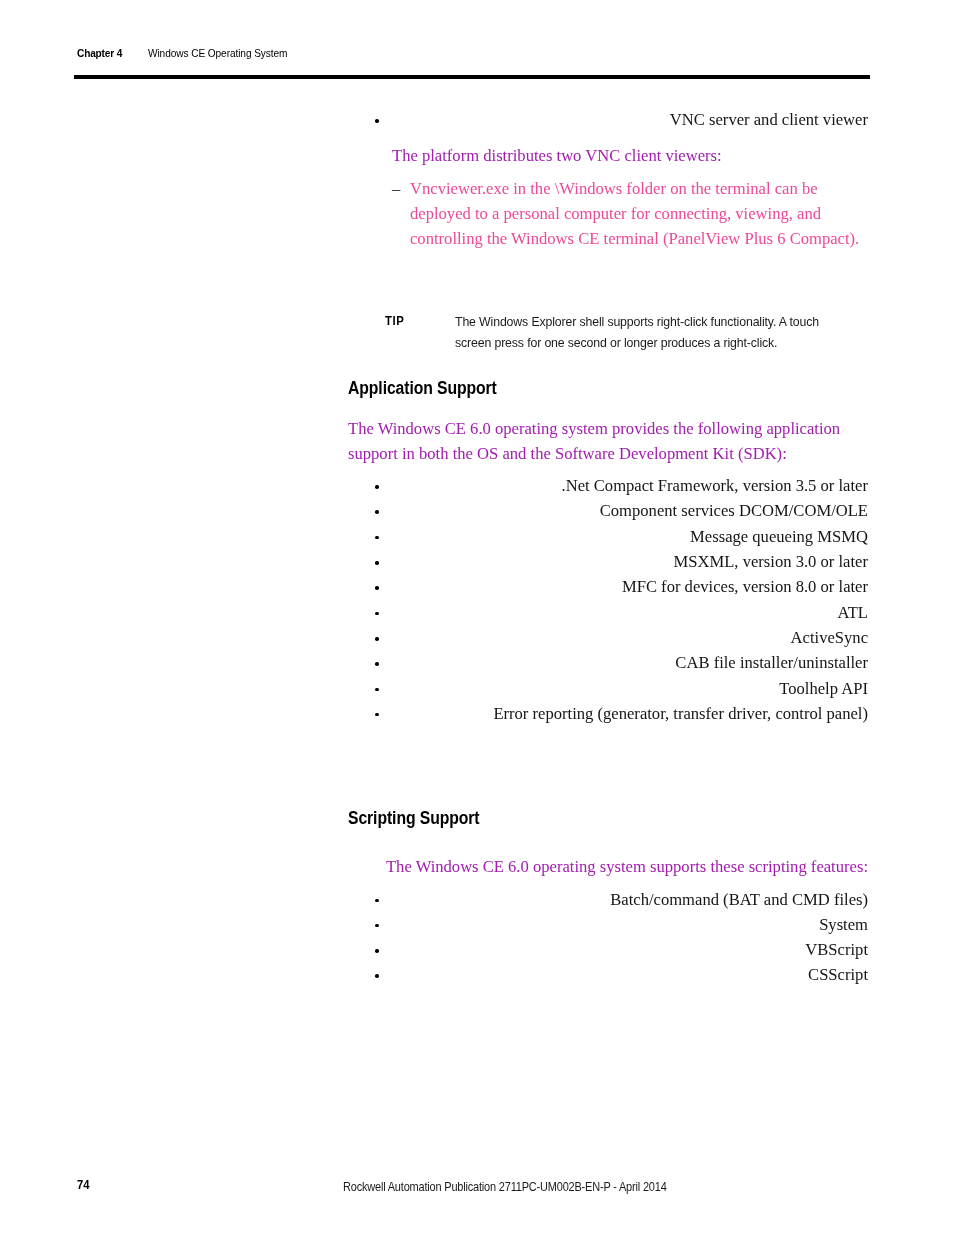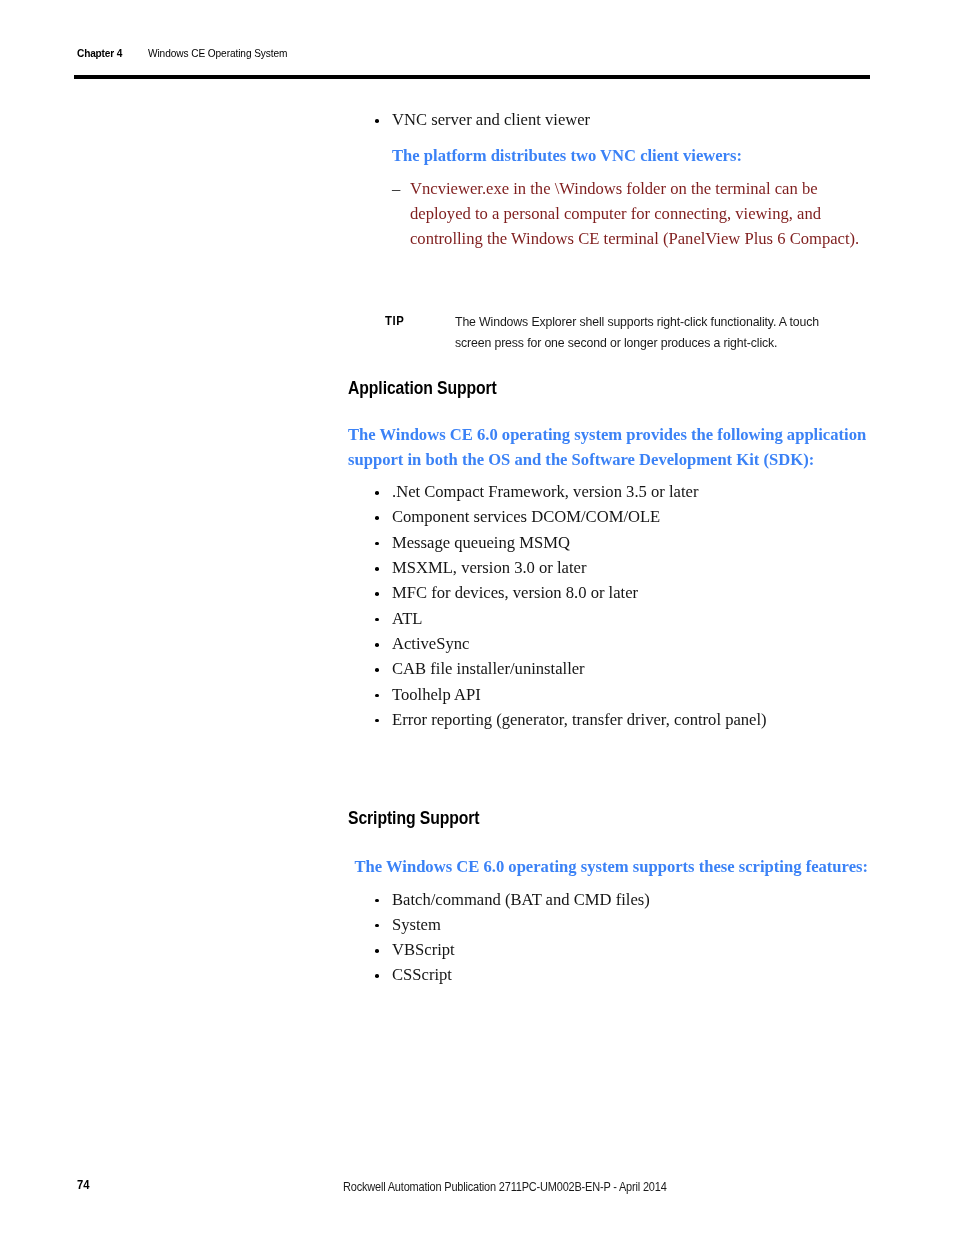--- a/index.html
+++ b/index.html
@@ -58,54 +58,54 @@
   .content {
     position: absolute;
     left: 348px;
     top: 0;
     width: 520px;
   }
 
   .para {
     font-size: 16.6px;
     line-height: 24.6px;
-    color: #3b82f6;
-    font-weight: bold;
+    color: #a21caf;
   }
 
   
   ul.bullets, ul.dashes {
     list-style: none;
     margin: 0;
     padding: 0;
   }
   ul.bullets > li {
     position: relative;
     padding-left: 44px;
     font-size: 16.6px;
     line-height: 24.8px;
     color: #151515;
     margin-bottom: 0.5px;
+    text-align: right;
   }
   ul.bullets > li::before {
     content: "";
     position: absolute;
     left: 27px;
     top: 11px;
     width: 3.6px;
     height: 3.6px;
     border-radius: 50%;
     background: #000000;
   }
   ul.dashes > li {
     position: relative;
     padding-left: 62px;
     font-size: 16.6px;
     line-height: 24.6px;
-    color: #7f1d1d;
+    color: #ec4899;
   }
   ul.dashes > li::before {
     content: "\2013";
     position: absolute;
     left: 44px;
     top: 0;
     color: #151515;
     font-size: 16.6px;
   }
 
@@ -200,21 +200,21 @@
   </ul>
 </div>
 
 <div class="tip-block" style="top:314px;">
   <div class="tip-label">TIP</div>
   <div class="tip-text">The Windows Explorer shell supports right-click functionality. A touch screen press for one second or longer produces a right-click.</div>
 </div>
 
 <div class="content abs" style="top:378px;">
   <div class="section-heading">Application Support</div>
-  <div class="para" style="margin-top:24px;">The Windows CE 6.0 operating system provides the following application support in both the OS and the Software Development Kit (SDK):</div>
+  <div class="para" style="margin-top:18px;">The Windows CE 6.0 operating system provides the following application support in both the OS and the Software Development Kit (SDK):</div>
   <ul class="bullets" style="margin-top:8px;">
     <li>.Net Compact Framework, version 3.5 or later</li>
     <li>Component services DCOM/COM/OLE</li>
     <li>Message queueing MSMQ</li>
     <li>MSXML, version 3.0 or later</li>
     <li>MFC for devices, version 8.0 or later</li>
     <li>ATL</li>
     <li>ActiveSync</li>
     <li>CAB file installer/uninstaller</li>
     <li>Toolhelp API</li>

